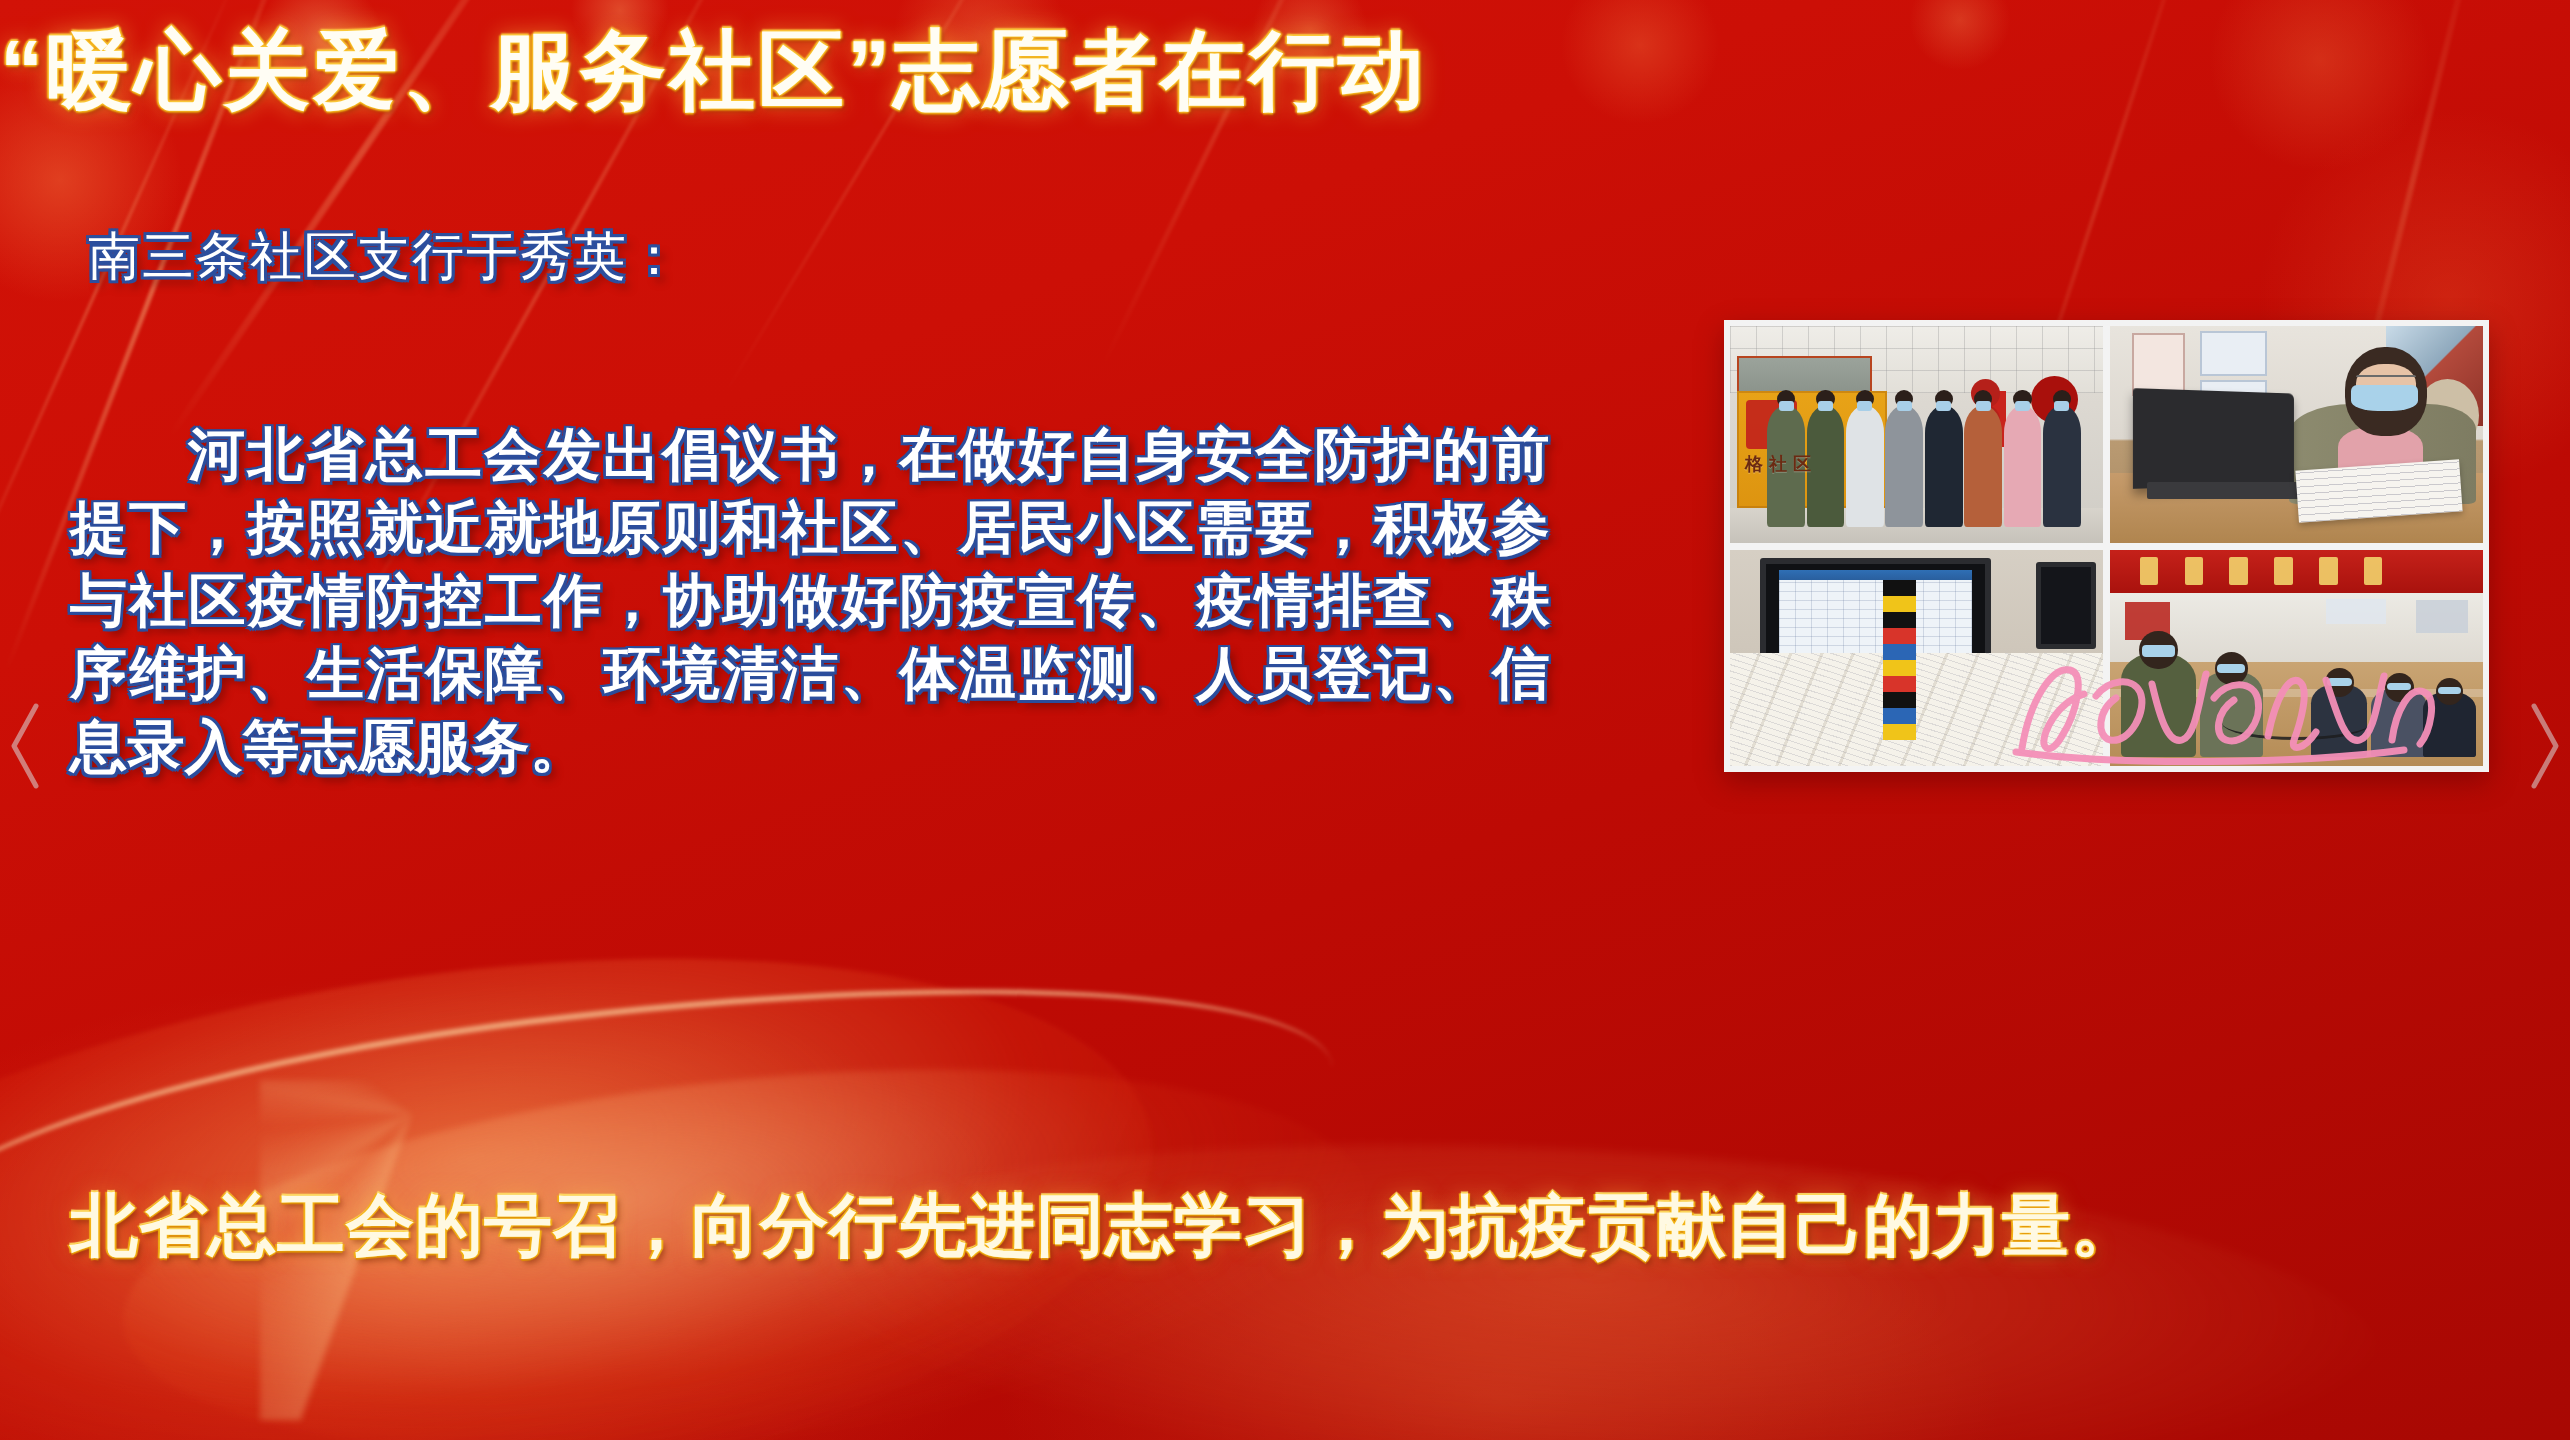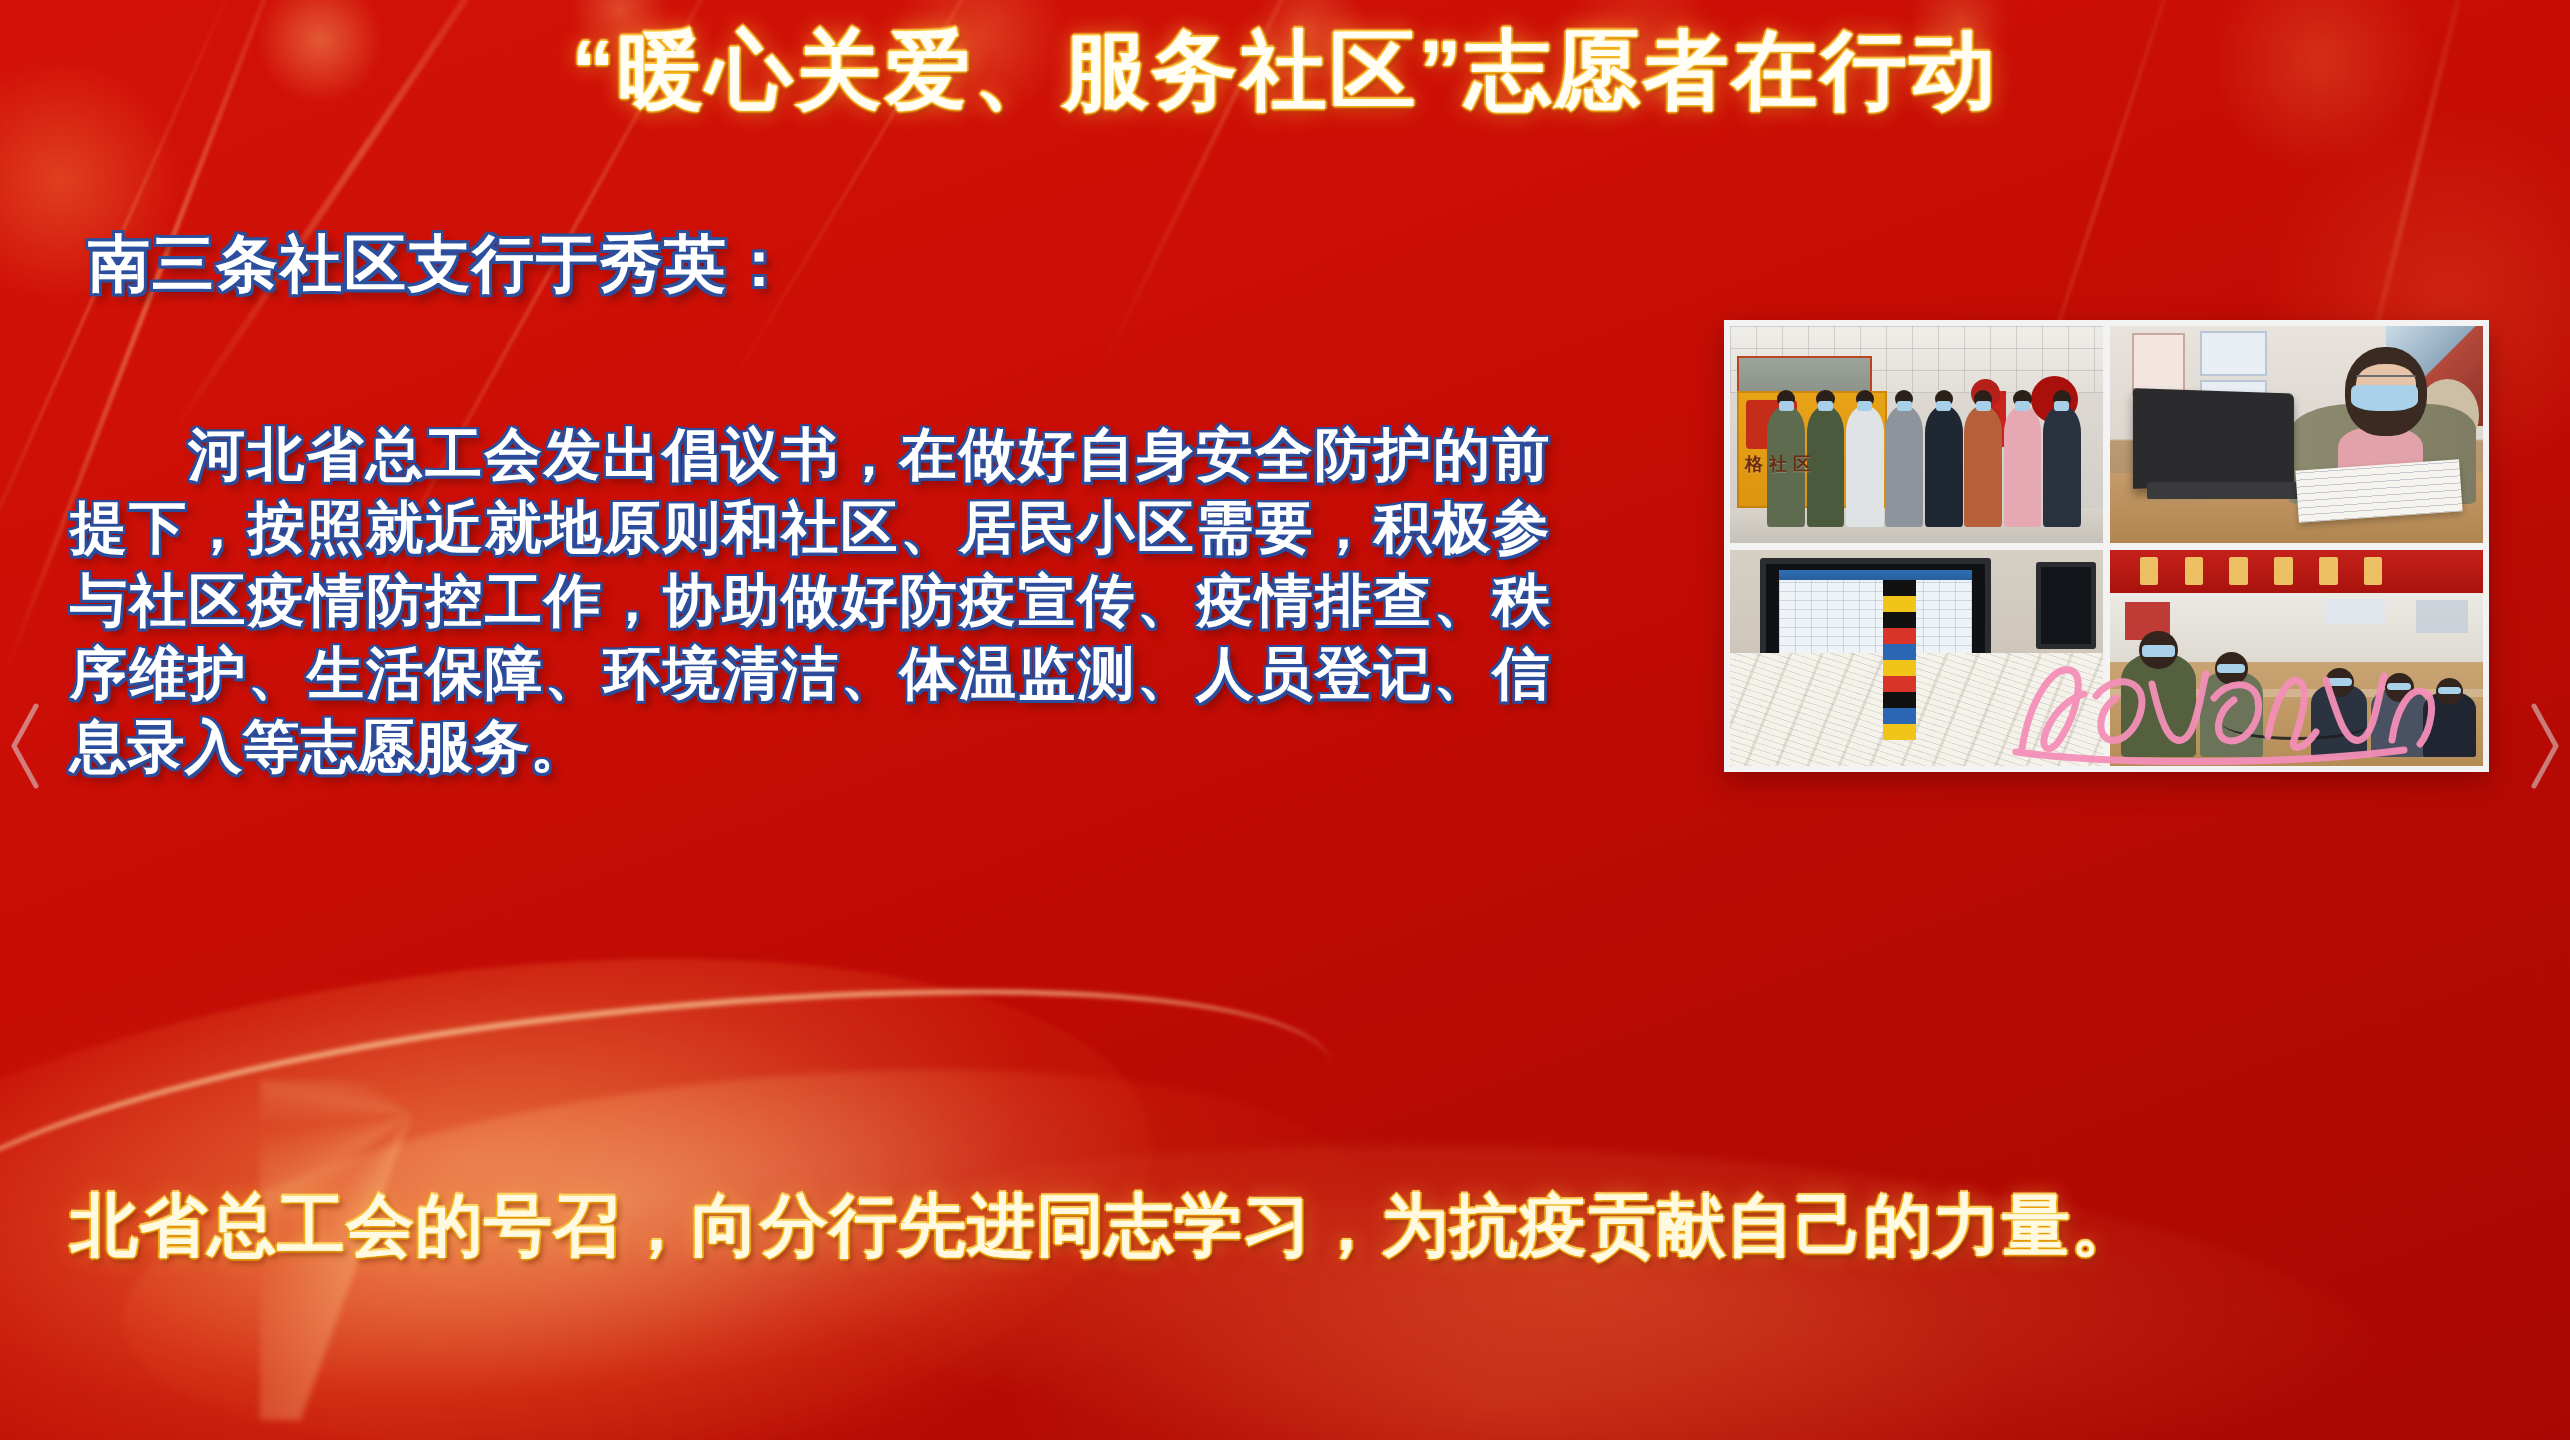--- a/index.html
+++ b/index.html
@@ -91,43 +91,43 @@
       rgba(255,215,150,.30) 0deg, rgba(255,180,100,0) 26deg,
       rgba(255,215,150,.22) 40deg, rgba(255,180,100,0) 64deg,
       rgba(255,215,150,.18) 80deg, rgba(255,180,100,0) 110deg);
     filter: blur(3px);
   }
 
   
   #title {
     position: absolute;
     left: 0; right: 0; top: 20px;
-    text-align: center;
+    text-align: left;
     font-size: 86px;
     font-weight: bold;
     letter-spacing: 3px;
     color: #fffdf4;
     line-height: 1.18;
     white-space: nowrap;
     text-shadow:
       0 0 2px #ffd84a,
       2px 0 2px #f6b51c,
       -2px 0 2px #f6b51c,
       0 2px 2px #e79a0d,
       0 -2px 2px #ffd84a,
       3px 3px 5px rgba(150,50,0,.65),
       0 0 22px rgba(255,190,60,.75);
   }
 
   
   #subtitle {
     position: absolute;
     left: 88px; top: 222px;
-    font-size: 62px;
-    font-weight: bold;
+    font-size: 52px;
+    font-weight: normal;
     letter-spacing: 2px;
     color: #ffffff;
     white-space: nowrap;
     text-shadow:
       3px 0 0 #2c4f9e, -3px 0 0 #2c4f9e,
       0 3px 0 #2c4f9e, 0 -3px 0 #2c4f9e,
       3px 3px 0 #2c4f9e, -3px -3px 0 #2c4f9e,
       3px -3px 0 #2c4f9e, -3px 3px 0 #2c4f9e,
       6px 7px 9px rgba(60,10,0,.55);
   }

